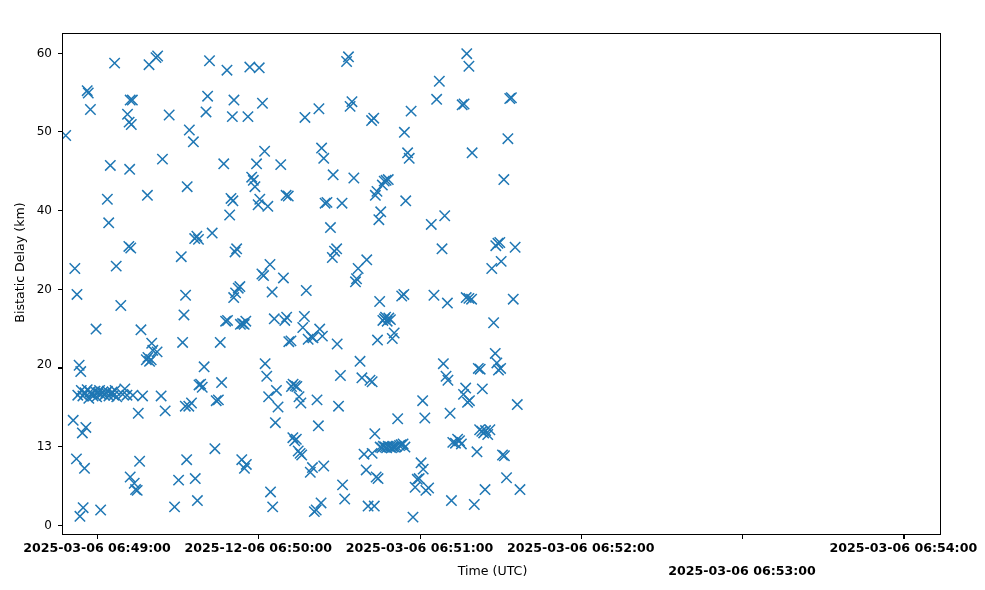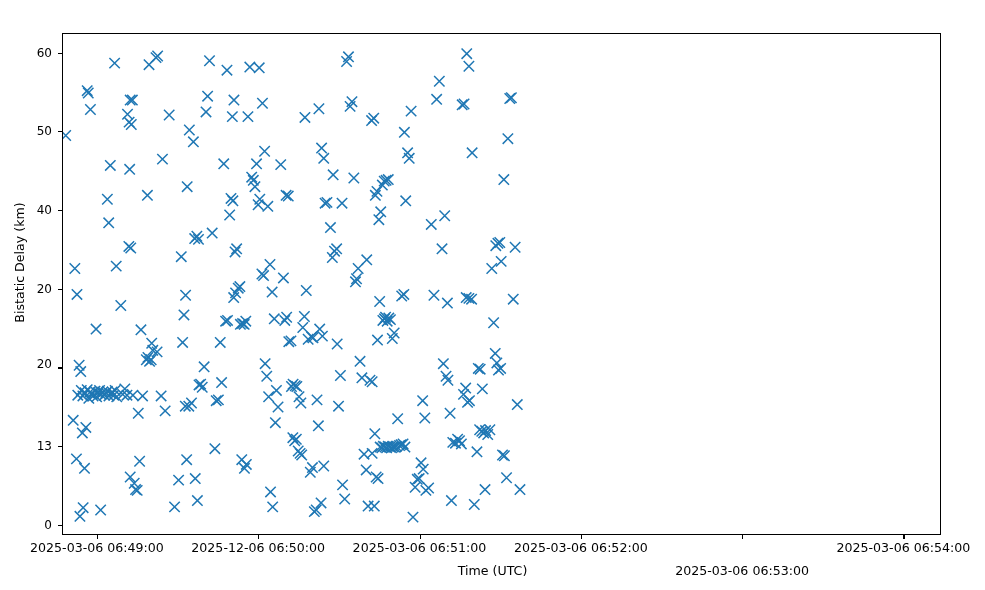--- a/index.html
+++ b/index.html
@@ -73,20 +73,21 @@
     background: #000000;
   }
   .xtick-label {
     position: absolute;
     top: 540px;
     text-align: left;
     font-size: 12.6px;
     color: #000000;
     transform: translateX(-50%);
     white-space: nowrap;
+    font-weight: bold;
   }
   .xtick-mark {
     position: absolute;
     top: 535px;
     width: 1.15px;
     height: 4px;
     background: #000000;
   }
   #xlabel {
     position: absolute;

